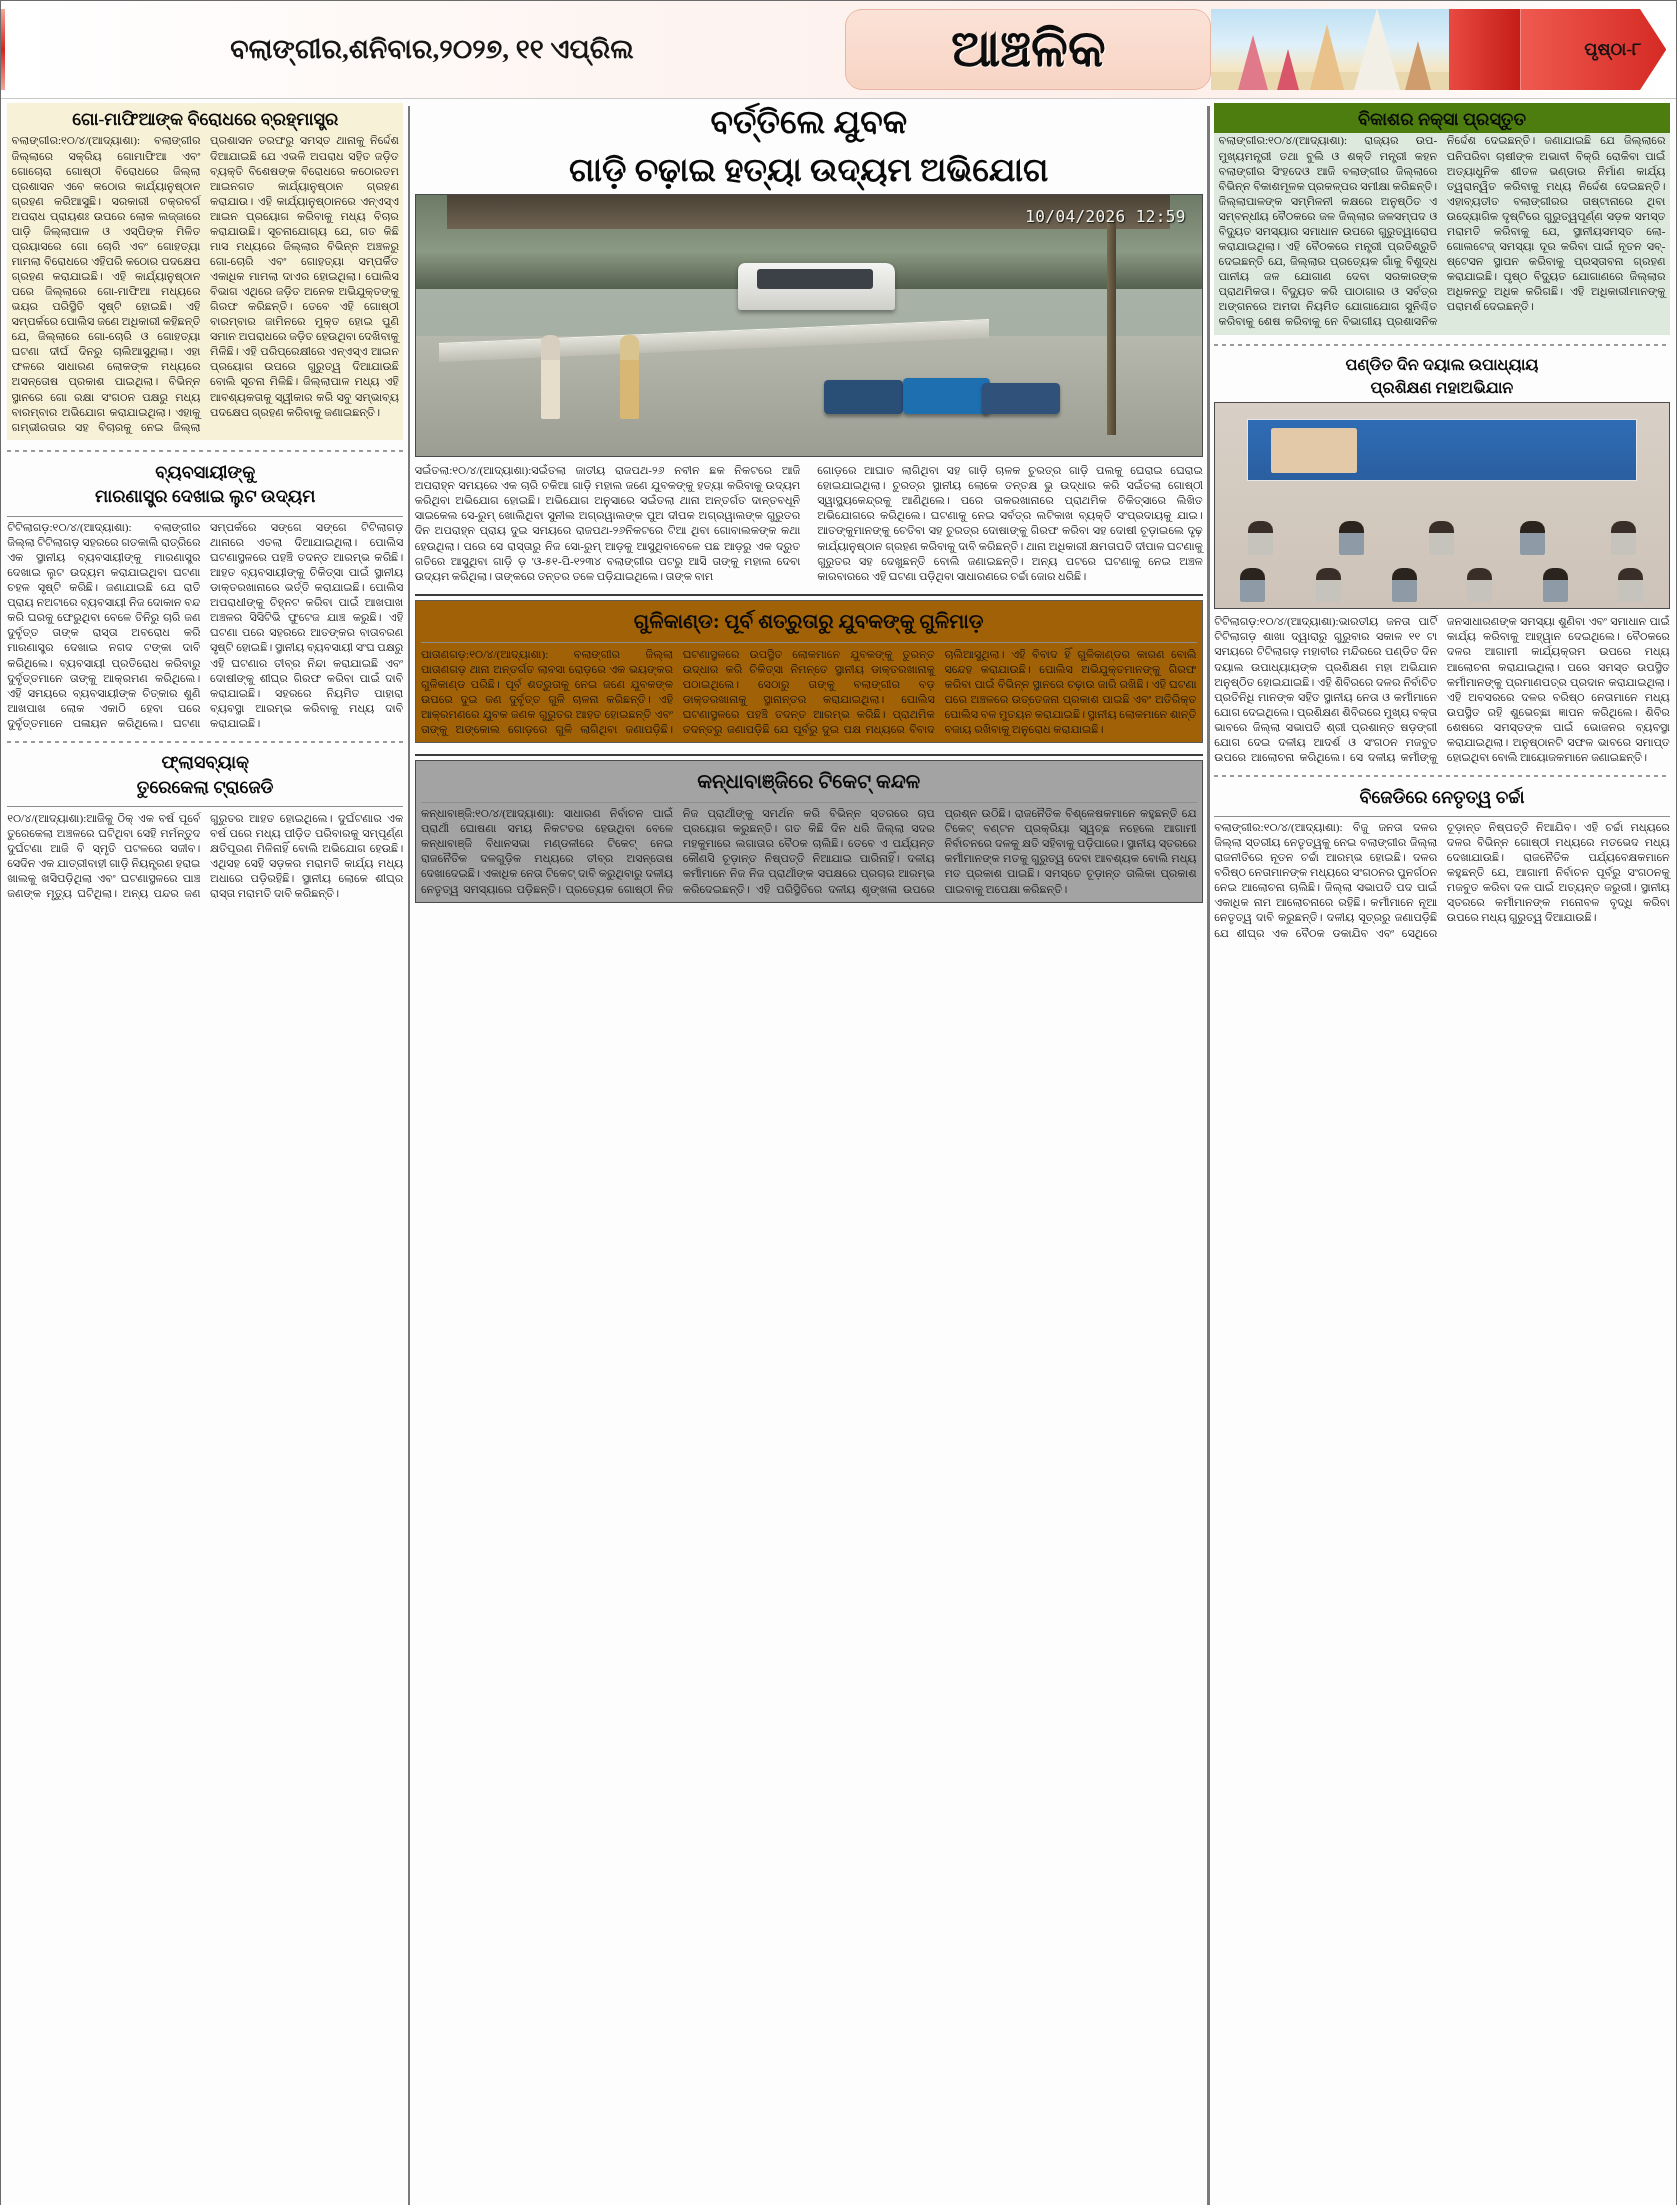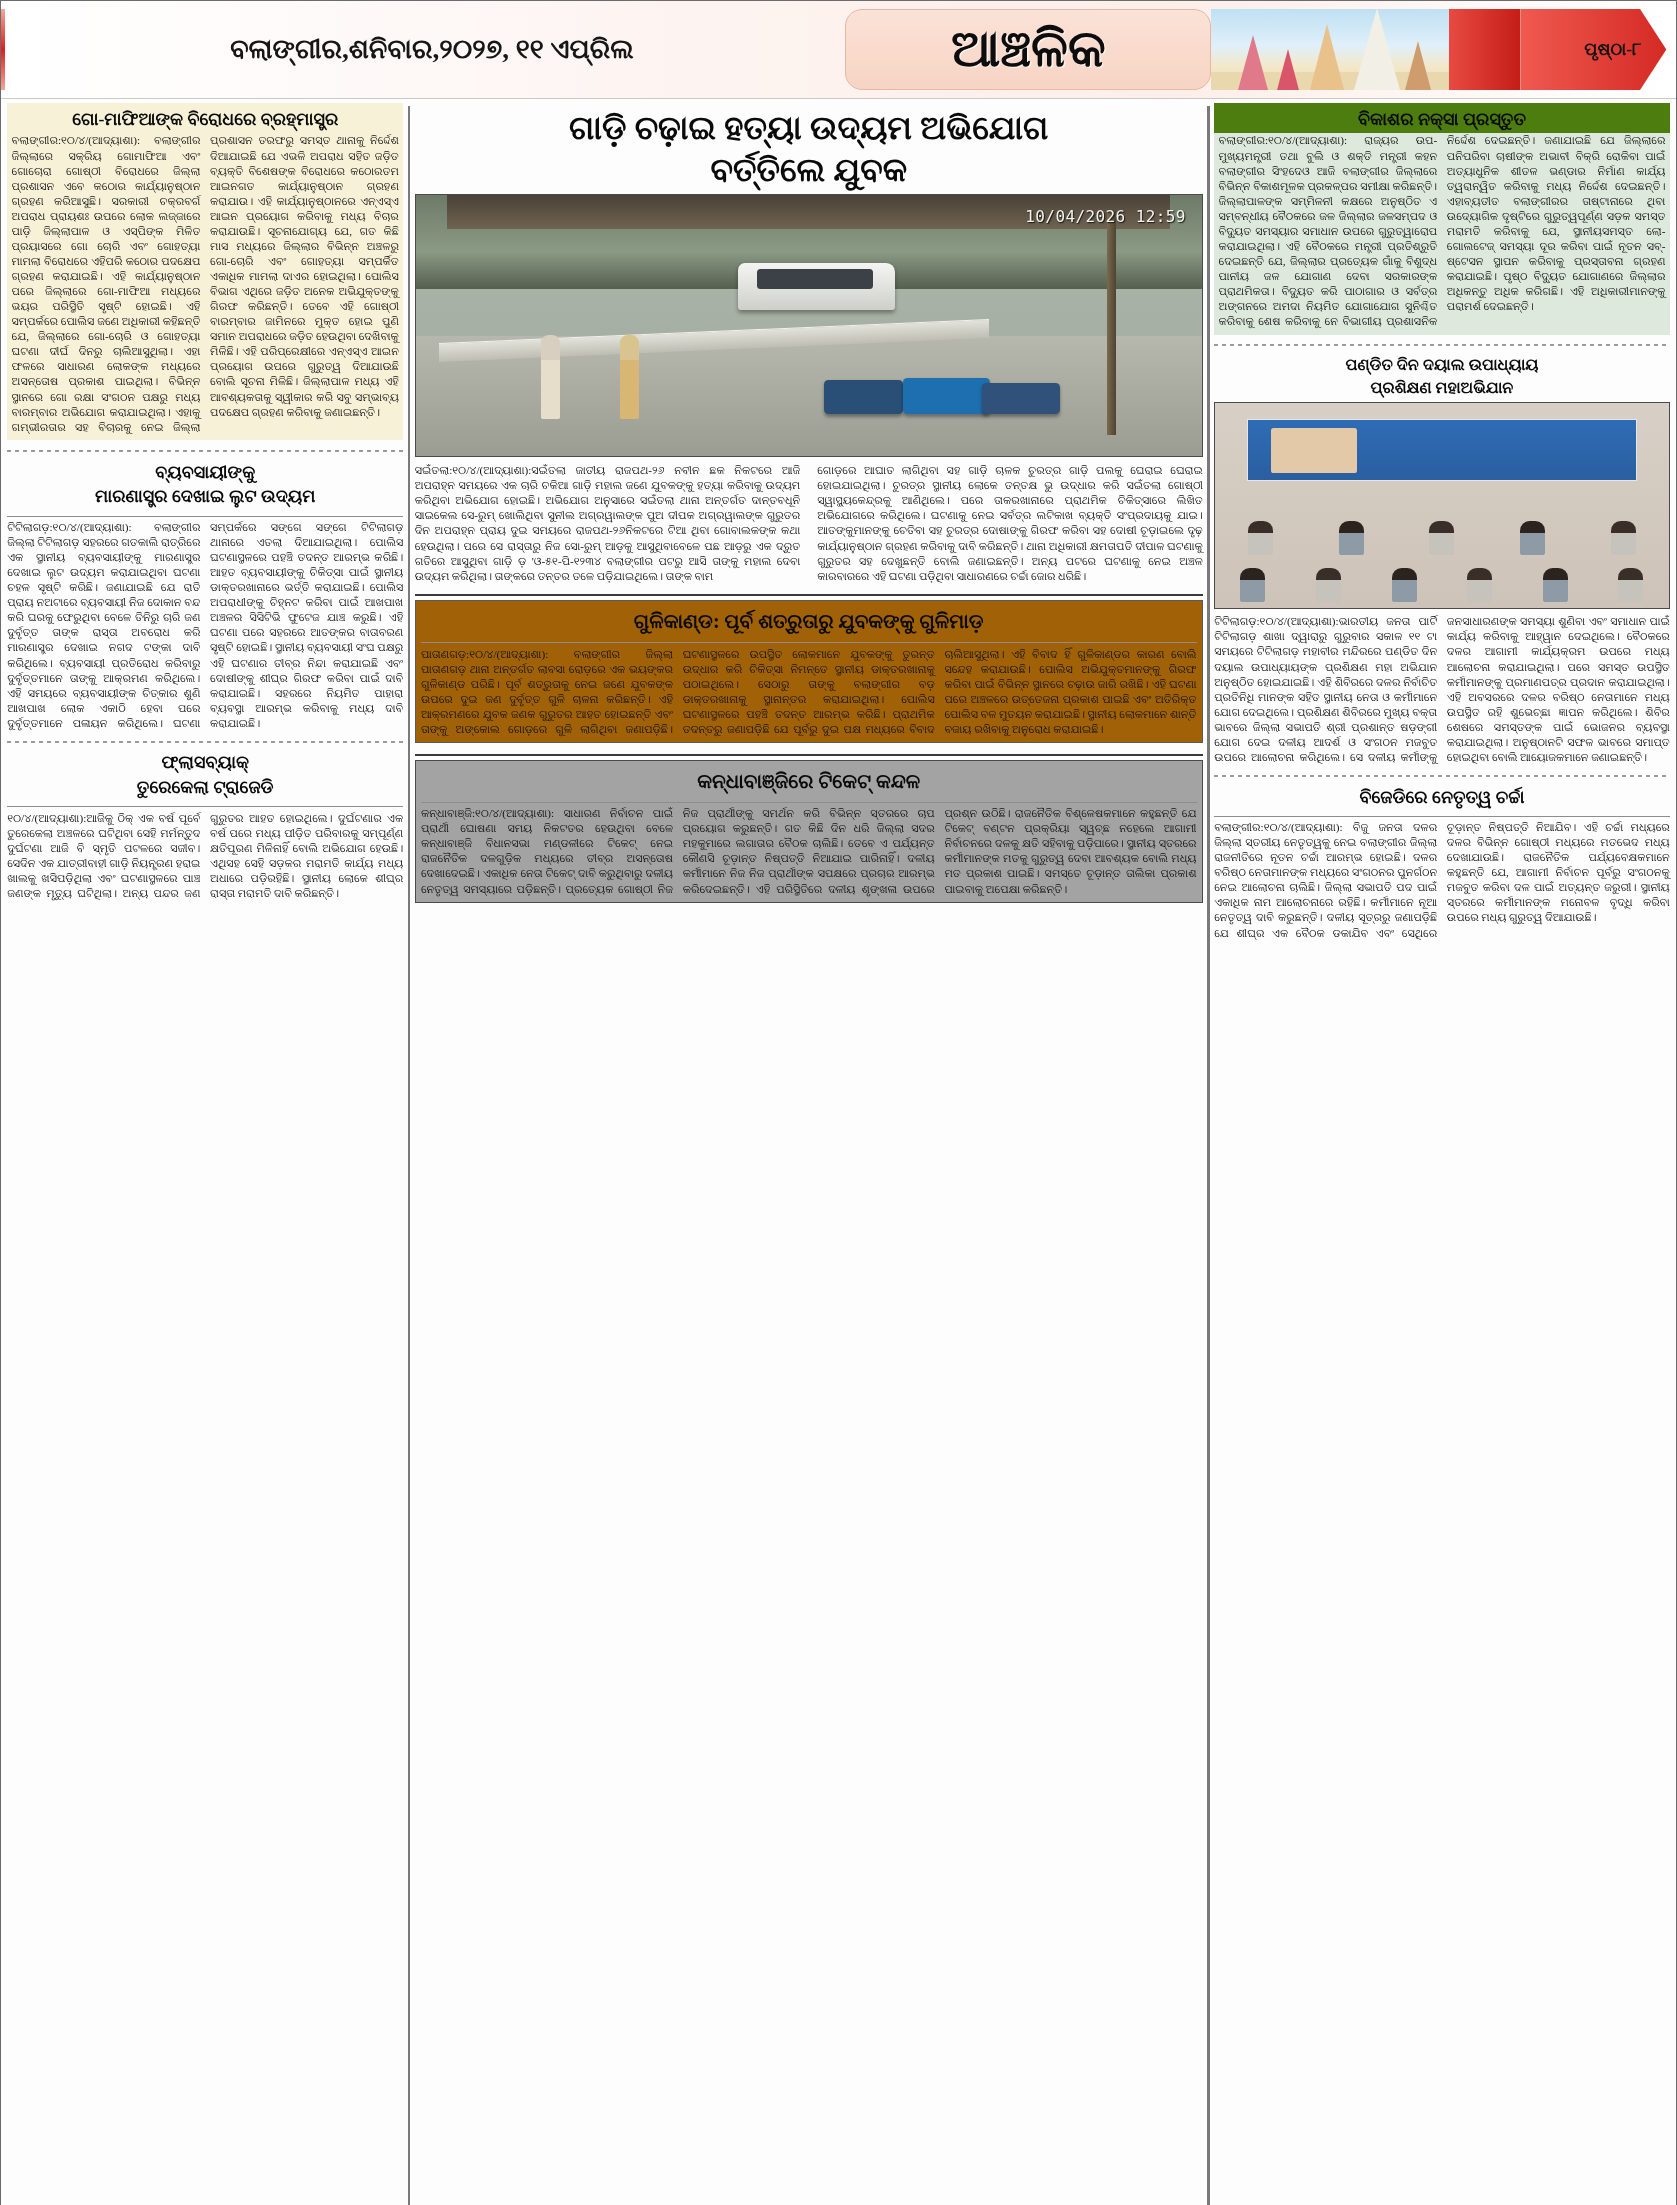--- a/index.html
+++ b/index.html
@@ -358,22 +358,22 @@
         <div class="thinrule"></div>
         <div class="body c2">୧୦/୪/(ଆଦ୍ୟାଶା):ଆଜିକୁ ଠିକ୍ ଏକ ବର୍ଷ ପୂର୍ବେ ତୁରେକେଲା ଅଞ୍ଚଳରେ ଘଟିଥିବା ସେହି ମର୍ମନ୍ତୁଦ ଦୁର୍ଘଟଣା ଆଜି ବି ସ୍ମୃତି ପଟଳରେ ସଜୀବ। ସେଦିନ ଏକ ଯାତ୍ରୀବାହୀ ଗାଡ଼ି ନିୟନ୍ତ୍ରଣ ହରାଇ ଖାଲକୁ ଖସିପଡ଼ିଥିଲା ଏବଂ ଘଟଣାସ୍ଥଳରେ ପାଞ୍ଚ ଜଣଙ୍କ ମୃତ୍ୟୁ ଘଟିଥିଲା। ଅନ୍ୟ ପନ୍ଦର ଜଣ ଗୁରୁତର ଆହତ ହୋଇଥିଲେ। ଦୁର୍ଘଟଣାର ଏକ ବର୍ଷ ପରେ ମଧ୍ୟ ପୀଡ଼ିତ ପରିବାରକୁ ସମ୍ପୂର୍ଣ୍ଣ କ୍ଷତିପୂରଣ ମିଳିନାହିଁ ବୋଲି ଅଭିଯୋଗ ହେଉଛି। ଏଥିସହ ସେହି ସଡ଼କର ମରାମତି କାର୍ଯ୍ୟ ମଧ୍ୟ ଅଧାରେ ପଡ଼ିରହିଛି। ସ୍ଥାନୀୟ ଲୋକେ ଶୀଘ୍ର ରାସ୍ତା ମରାମତି ଦାବି କରିଛନ୍ତି।</div>
       </div>
     </div>
 
     <div class="vrule"></div>
 
     <div class="col col-center">
 
       <div class="art">
+        <div class="art-head h-xl" style="padding-top:0">ବର୍ତ୍ତିଲେ ଯୁବକ</div>
         <div class="art-head h-xl">ଗାଡ଼ି ଚଢ଼ାଇ ହତ୍ୟା ଉଦ୍ୟମ ଅଭିଯୋଗ</div>
-        <div class="art-head h-xl" style="padding-top:0">ବର୍ତ୍ତିଲେ ଯୁବକ</div>
 
         <div class="photo photo-cctv">
           <div class="cc-wall"></div>
           <div class="cc-canopy"></div>
           <div class="cc-ground"></div>
           <div class="cc-curb"></div>
           <div class="cc-car"></div>
           <div class="cc-bike b1"></div>
           <div class="cc-bike b2"></div>
           <div class="cc-bike b3"></div>

